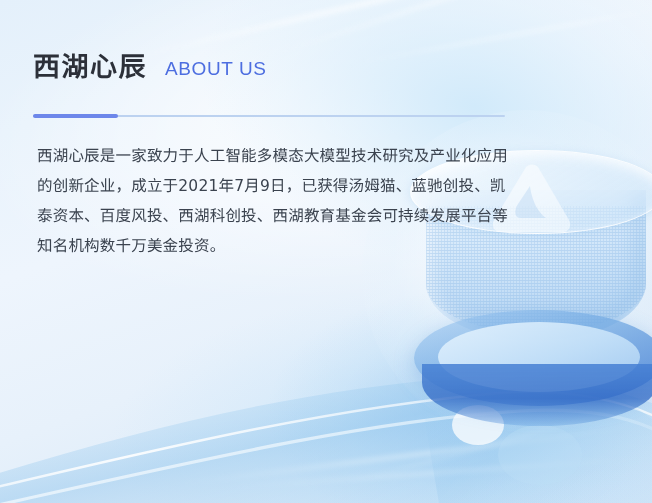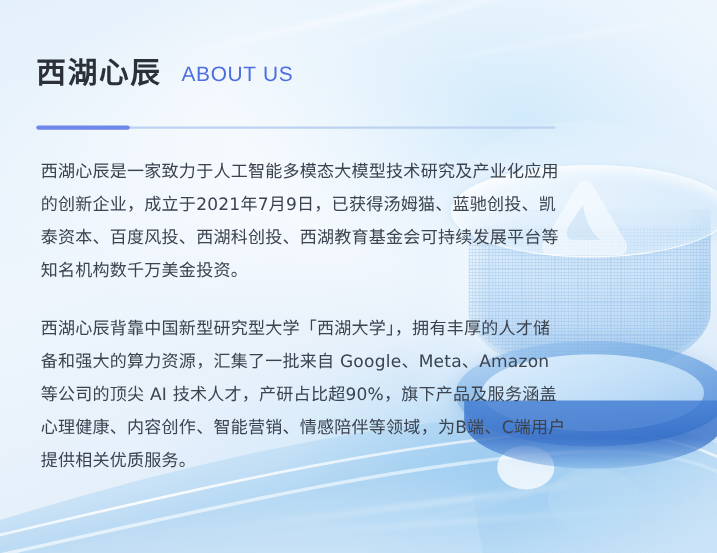--- a/index.html
+++ b/index.html
@@ -324,17 +324,16 @@
       <div class="brand-en">ABOUT US</div>
     </div>
 
     <div class="divider">
       <div class="divider-track"></div>
       <div class="divider-fill"></div>
     </div>
 
     <div class="body-copy">
       <p class="para">西湖心辰是一家致力于人工智能多模态大模型技术研究及产业化应用的创新企业，成立于2021年7月9日，已获得汤姆猫、蓝驰创投、凯泰资本、百度风投、西湖科创投、西湖教育基金会可持续发展平台等知名机构数千万美金投资。</p>
-      <p class="para">西湖心辰背靠中国新型研究型大学「西湖大学」，拥有丰厚的人才储备和强大的算力资源，汇集了一批来自 Google、Meta、Amazon 等公司的顶尖 AI 技术人才，产研占比超90%，旗下产品及服务涵盖心理健康、内容创作、智能营销、情感陪伴等领域，为B端、C端用户提供相关优质服务。</p>
     </div>
 
   </div>
 </div>
 
 </body></html>

